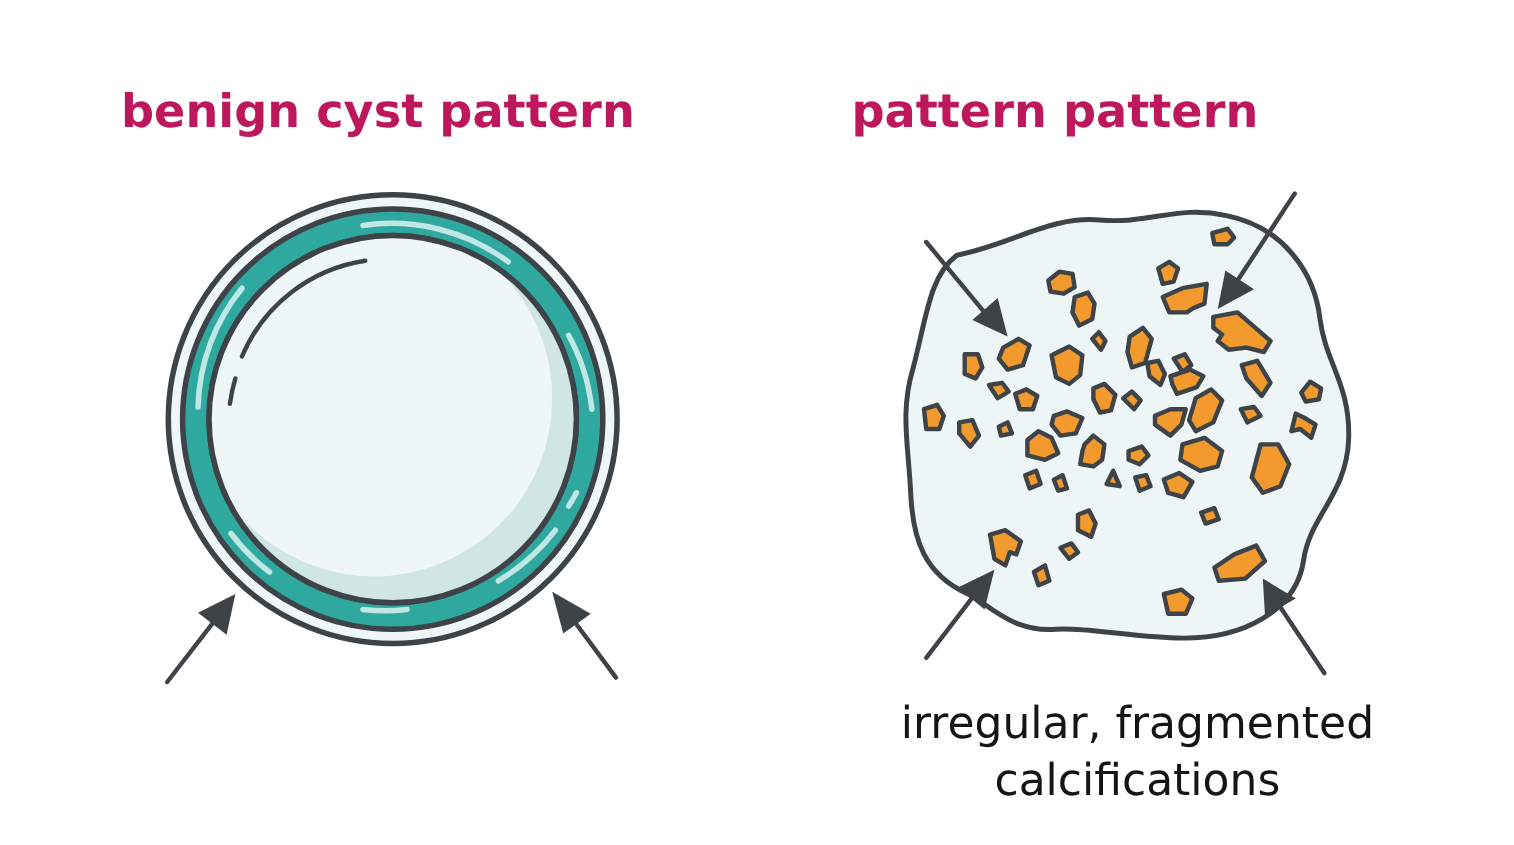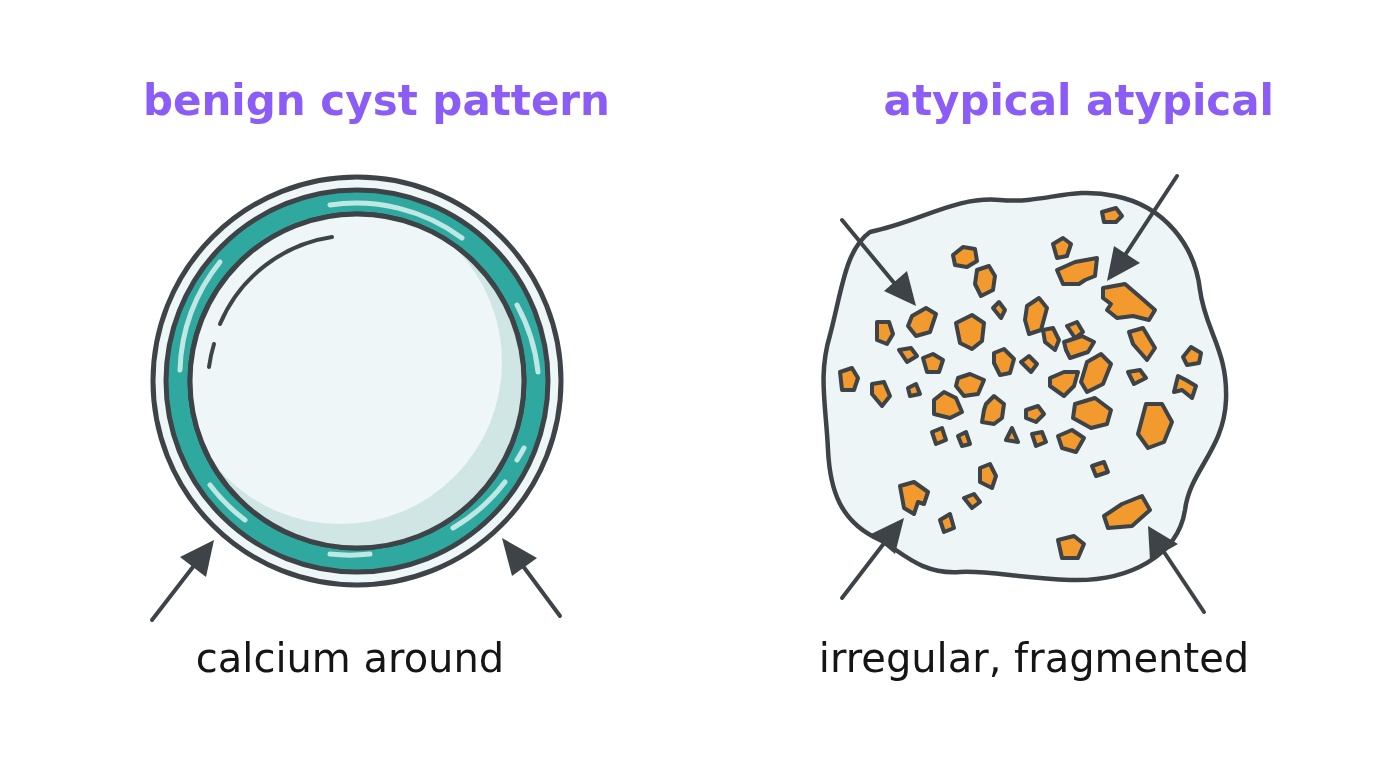--- a/index.html
+++ b/index.html
@@ -1,28 +1,28 @@
 <!DOCTYPE html>
 <html><head>
 <meta charset="utf-8">
 <style>
   html, body { margin: 0; padding: 0; background: #ffffff; }
   body { width: 1376px; height: 768px; position: relative; overflow: hidden;
          font-family: "DejaVu Sans", "Liberation Sans", sans-serif; }
   .title { position: absolute; top: 76px; font-weight: bold; font-size: 42px;
-           color: #8b5cf6; text-align: right; letter-spacing: 0px; white-space: nowrap; }
+           color: #be185d; text-align: left; letter-spacing: 0px; white-space: nowrap; }
   .caption { position: absolute; font-size: 40px; color: #151515; text-align: center;
              line-height: 52px; white-space: nowrap; }
   svg.fig { position: absolute; left: 0; top: 0; }
 </style>
 </head>
 <body>
 
 <div class="title" style="left:110px; width:500px;">benign cyst pattern</div>
-<div class="title" style="left:774px; width:500px;">atypical atypical</div>
+<div class="title" style="left:774px; width:500px;">pattern pattern</div>
 
 <svg class="fig" width="1376" height="768" viewBox="0 0 1376 768">
   <defs>
     <clipPath id="innerClip">
         <circle cx="357" cy="381" r="166"></circle>
       </clipPath>
     <marker id="ah" markerWidth="10" markerHeight="10" refX="6" refY="5" orient="auto" markerUnits="userSpaceOnUse"></marker>
   </defs>
 
   <g>
@@ -143,17 +143,17 @@
       <polygon points="904,518 871,534 895,554" stroke="none"></polygon>
     </g>
     <g>
       <line x1="1204" y1="612" x2="1164" y2="552" stroke-width="4" stroke-linecap="round"></line>
       <polygon points="1148,526 1150,560 1178,544" stroke="none"></polygon>
     </g>
   </g>
 </svg>
 
 <div class="caption" style="left:150px; width:400px; top:632px;">
-  <div>calcium around</div>
 </div>
 <div class="caption" style="left:784px; width:500px; top:632px;">
   <div>irregular, fragmented</div>
+  <div>calcifications</div>
 </div>
 
 </body></html>

